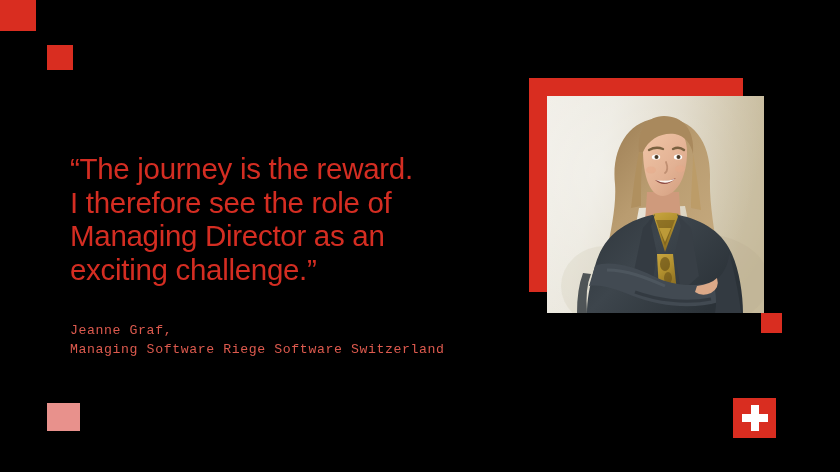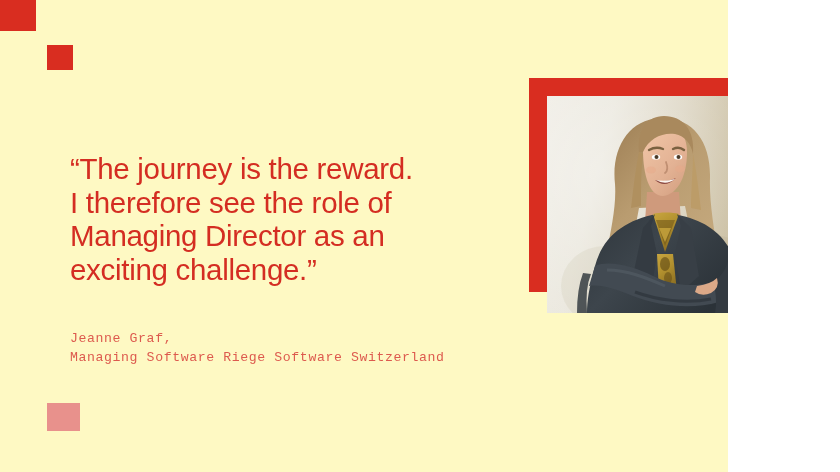--- a/index.html
+++ b/index.html
@@ -8,23 +8,23 @@
   }
   body {
     width: 840px;
     height: 472px;
     overflow: hidden;
     background: #ffffff;
     font-family: "Liberation Sans", sans-serif;
   }
   #slide {
     position: relative;
-    width: 728px;
+    width: 840px;
     height: 472px;
-    background: #fef9c3;
+    background: #000000;
     overflow: hidden;
   }
 
   
   .deco {
     position: absolute;
   }
   #deco-square-large-tl {
     left: 0px;
     top: 0px;
@@ -61,21 +61,21 @@
     font-size: 29.5px;
     line-height: 33.5px;
     font-weight: 400;
     letter-spacing: -0.3px;
     white-space: pre-line;
   }
 
   #attribution-block {
     position: absolute;
     left: 70px;
-    top: 330px;
+    top: 322px;
     width: 460px;
   }
   .attribution-line {
     margin: 0;
     color: #dd5a4e;
     font-family: "Liberation Mono", monospace;
     font-size: 13.2px;
     line-height: 18.5px;
     font-weight: 400;
     letter-spacing: 0.6px;

